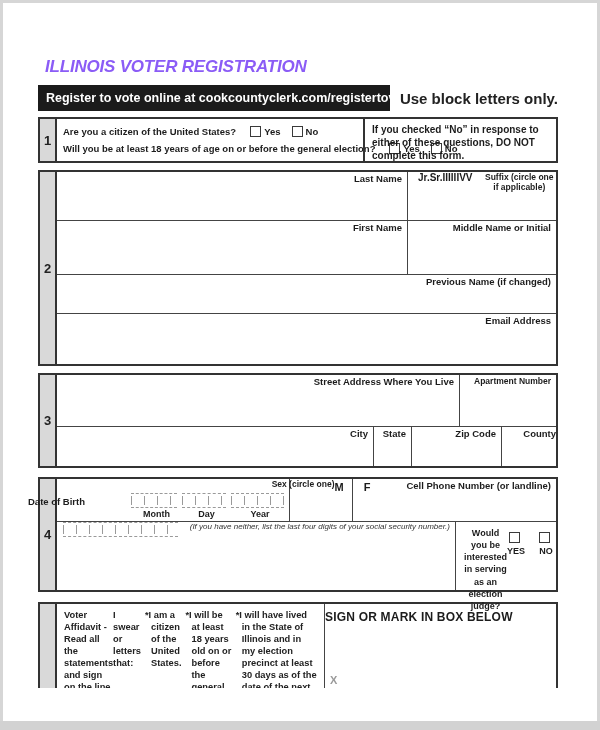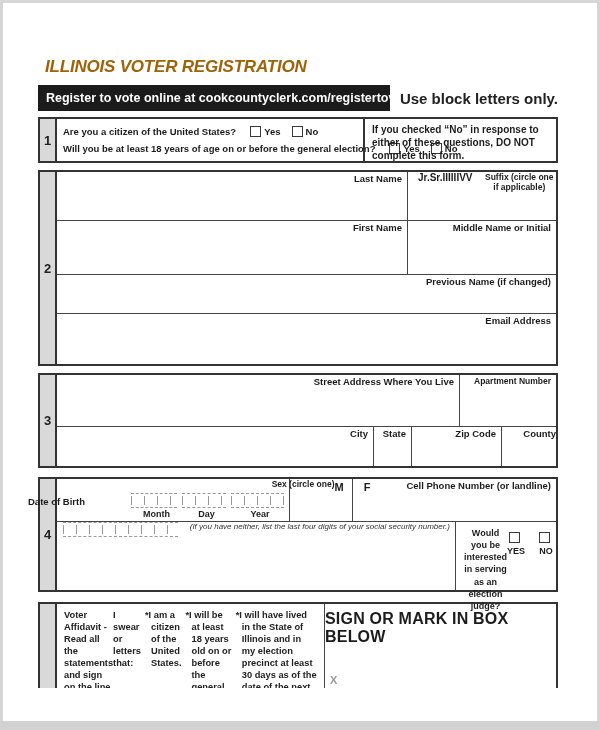--- a/index.html
+++ b/index.html
@@ -12,21 +12,21 @@
     position:absolute; inset:0; pointer-events:none;
     box-shadow: inset 0 0 0 3px #d6d6d6;
   }
   .bottom-strip {
     position:absolute; left:0; right:0; bottom:0; height:9px; background:#d2d2d2;
   }
   .content { position:absolute; left:38px; top:0; width:520px; }
 
   .form-title {
     margin:57px 0 0 7px;
-    font-size:17px; font-weight:bold; font-style:italic; letter-spacing:-0.2px; color:#a16207;
+    font-size:17px; font-weight:bold; font-style:italic; letter-spacing:-0.2px; color:#8b5cf6;
   }
   .banner-row { margin-top:8px; display:flex; align-items:center; height:26px; }
   .banner {
     width:352px; height:26px; line-height:26px; box-sizing:border-box;
     background:#1b1b1b; color:#ffffff; font-weight:bold; font-size:12.5px; padding-left:8px;
     white-space:nowrap;
   }
   .block-note { margin-left:auto; font-weight:bold; font-size:15px; color:#222; }
 
   .sec { display:flex; border:2px solid #333; background:#fff; box-sizing:border-box; }
@@ -78,21 +78,21 @@
   .sex-mf { display:flex; justify-content:center; gap:20px; font-weight:bold; font-size:11px; margin:2px 0 6px 0; }
 
   .judge-cell { flex:0 0 101px; justify-content:flex-start; text-align:center;
                 font-weight:bold; font-size:9px; padding:5px 4px 0 8px; line-height:1.35; }
   .judge-boxes { display:flex; justify-content:center; gap:14px; margin-top:5px; }
 
   .aff-cell { flex:0 0 267px; justify-content:flex-start; padding:5px 7px 0 7px;
               font-size:9.3px; font-weight:bold; line-height:1.3; color:#222; }
   .aff-stmt { padding-left:10px; text-indent:-6px; }
   .sign-cell { justify-content:flex-start; }
-  .sign-header { font-weight:bold; font-size:16px; margin-top:6px; letter-spacing:0.2px; }
+  .sign-header { text-align:center; font-weight:bold; font-size:12px; margin-top:6px; letter-spacing:0.2px; }
   .x-mark { position:absolute; left:5px; bottom:2px; color:#9a9a9a; font-size:11px; font-weight:bold; }
 
   .mt6 { margin-top:6px; } .mt7 { margin-top:7px; } .mt9 { margin-top:9px; } .mt10 { margin-top:10px; }
   .h48 { height:48px; } .h53 { height:53px; } .h38 { height:38px; } .h50 { height:50px; }
   .h51 { height:51px; } .h39 { height:39px; } .h42 { height:42px; } .h68 { height:68px; }
   .sec5 { border-bottom:none; height:86px; overflow:hidden; }
 </style>
 </head>
 <body>
 

